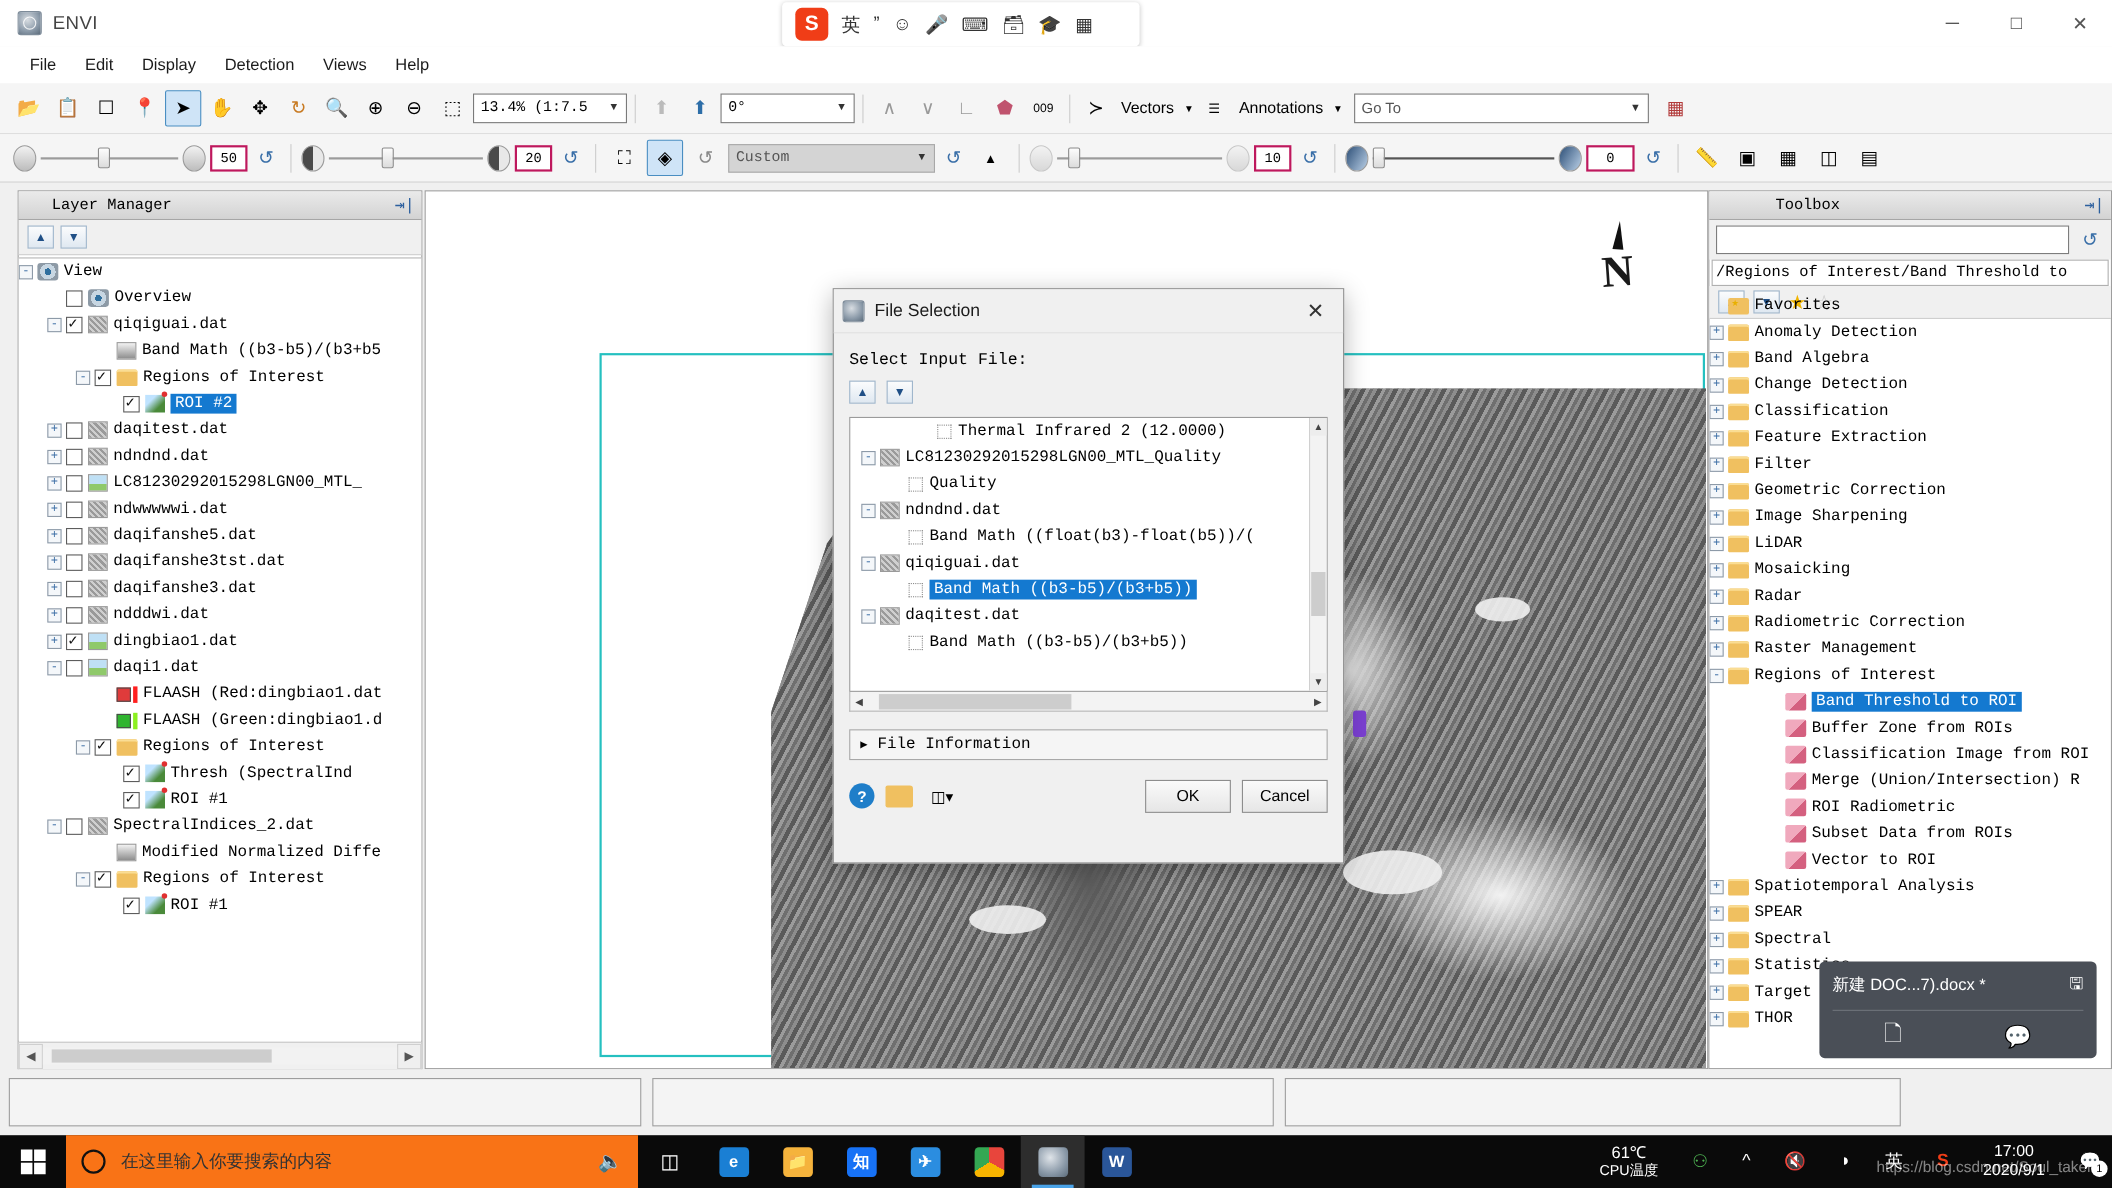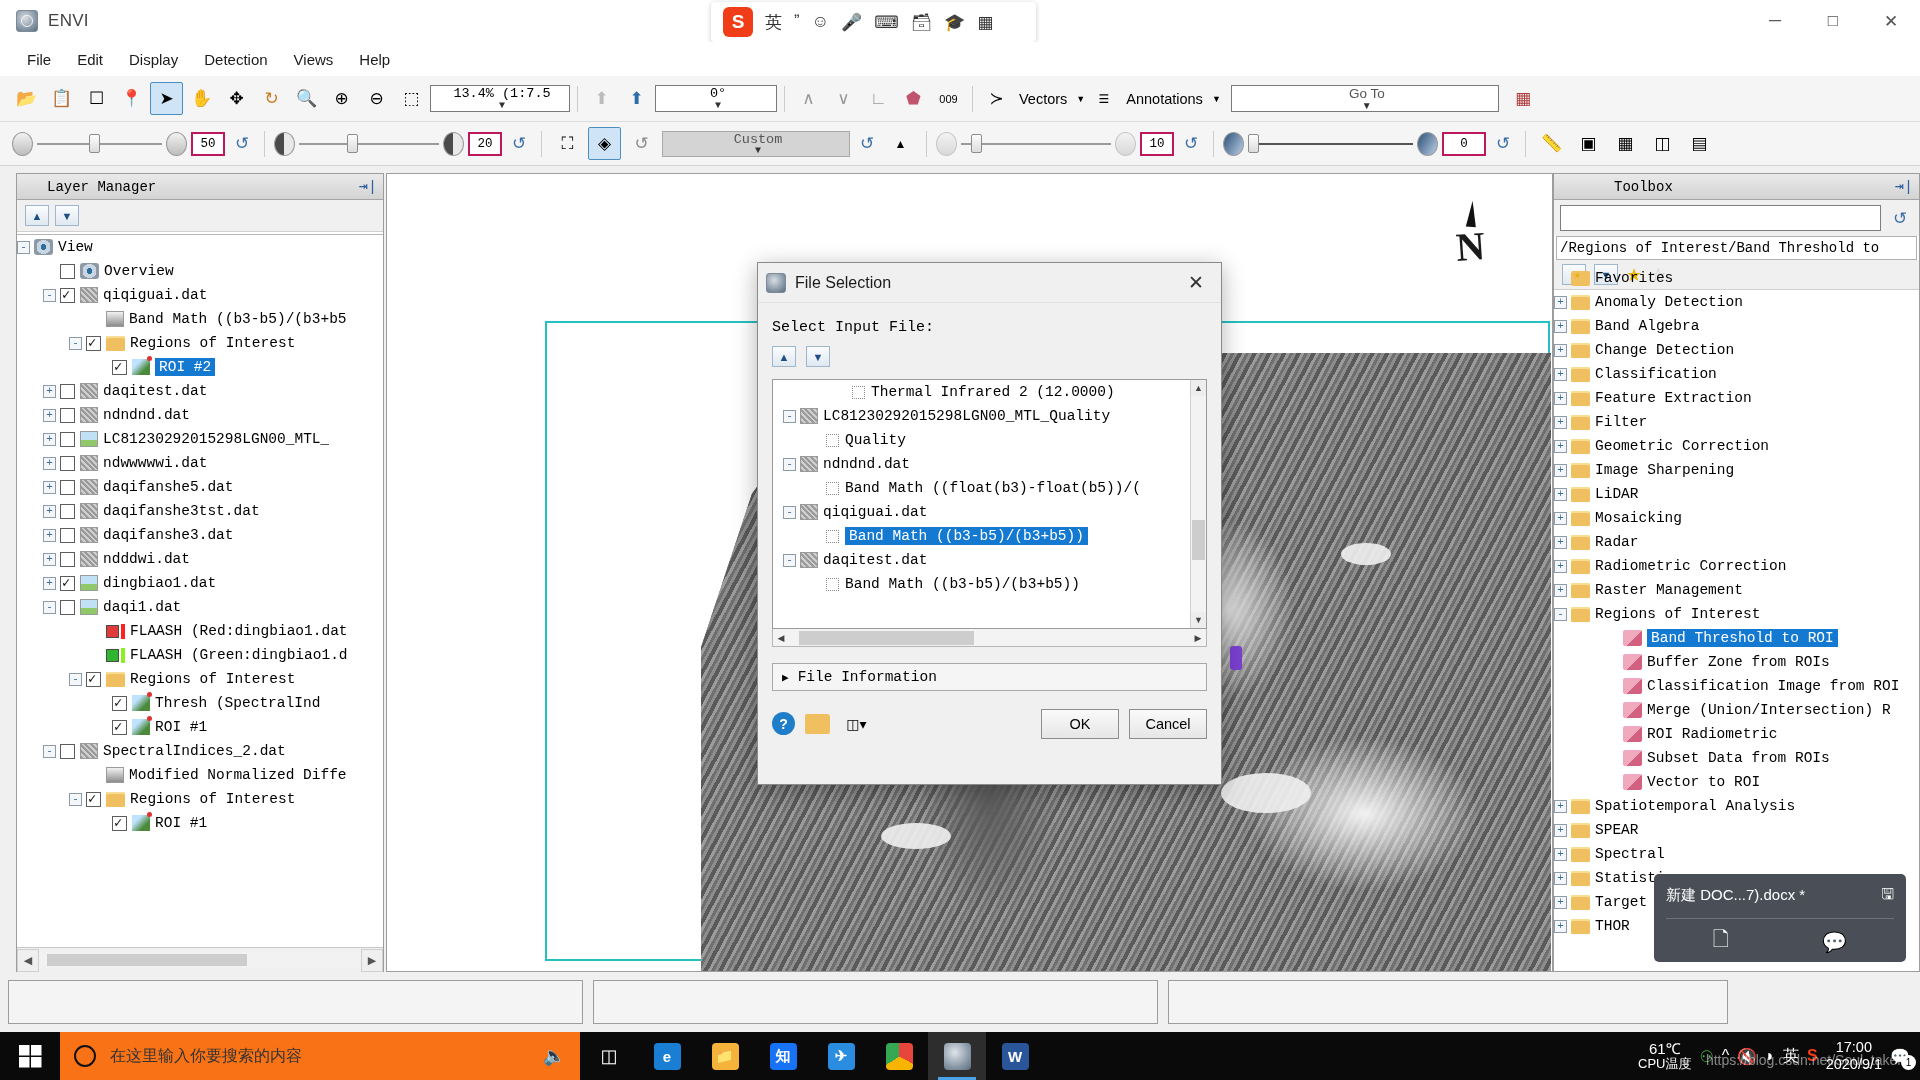--- a/index.html
+++ b/index.html
@@ -49,21 +49,21 @@
 
   
   .toolbar1{ position:absolute; top:76px; left:0; width:1920px; height:46px;
     background:#f5f5f5; border-bottom:1px solid #dcdcdc; display:flex; align-items:center; padding-left:10px; gap:2px;}
   .tb-btn{ width:33px;height:33px; display:flex;align-items:center;justify-content:center;
     border:1px solid transparent; border-radius:2px; font-size:17px; }
   .tb-btn.active{ border-color:#4a8ec2; background:#cfe4f7; }
   .tb-sep{ width:1px;height:26px;background:#ccc;margin:0 5px; }
   .combo{
     height:27px; border:1px solid #7a7a7a; background:#fff; display:flex; align-items:center;
-    padding:0 2px 0 6px; font-family:"Liberation Mono", monospace; font-size:13.5px;flex-direction:column;
+    padding:0 2px 0 6px; font-family:"Liberation Mono", monospace; font-size:13.5px;
   }
   .combo .val{ flex:1; overflow:hidden; white-space:nowrap; }
   .combo .arrow{ width:18px;text-align:center;color:#333;font-size:10px; }
   .combo.zoom{ width:140px; }
   .combo.rot{ width:122px; }
   .combo.goto{ width:268px; font-family:"Liberation Sans",sans-serif; color:#555;}
   .tb-label{ font-size:14.5px; padding:0 4px; }
   .drop-cap{ font-size:9px; margin-left:3px; }
 
   
@@ -200,21 +200,21 @@
        linear-gradient(#fff,#fff) 12.5px 12.5px/10.5px 10.5px no-repeat;}
   .searchbox{ width:520px;height:48px;background:#f97316;display:flex;align-items:center;gap:14px;padding:0 14px;}
   .circ{ width:22px;height:22px;border:2.5px solid #111;border-radius:50%;flex:none;}
   .search-ph{ flex:1;font-size:16px;color:#333; }
   .tb-apps{ display:flex; align-items:center; height:48px; }
   .tbapp{ width:58px;height:48px;display:flex;align-items:center;justify-content:center;position:relative;}
   .tbapp.active{ background:#2d2d2d; }
   .tbapp.active::after{content:"";position:absolute;bottom:0;left:10px;right:10px;height:3px;background:#4aa3e8;}
   .sysicon{ width:27px;height:27px;border-radius:4px;display:flex;align-items:center;justify-content:center;
      font-size:15px;color:#fff;font-weight:bold;}
-  .tray{ margin-left:auto; display:flex; align-items:center; gap:8px; padding-right:10px; color:#fff;}
+  .tray{ margin-left:auto; display:flex; align-items:center; gap:31px; padding-right:10px; color:#fff;}
   .cpu{ text-align:center; line-height:1.15; font-size:15px; }
   .clock{ text-align:center; line-height:1.2; font-size:14.5px; }
   .tray-ic{ font-size:16px; }
   .watermark{ position:absolute; right:18px; bottom:12px; color:rgba(255,255,255,.5);
      font-size:14px; white-space:nowrap;}
 
   
   .toast{ position:absolute; right:14px; bottom:118px; width:252px; height:88px;
      background:#4a4f57; border-radius:5px; color:#fff; padding:9px 12px;}
   .toast-top{ display:flex;align-items:center;justify-content:space-between;font-size:15px;}

